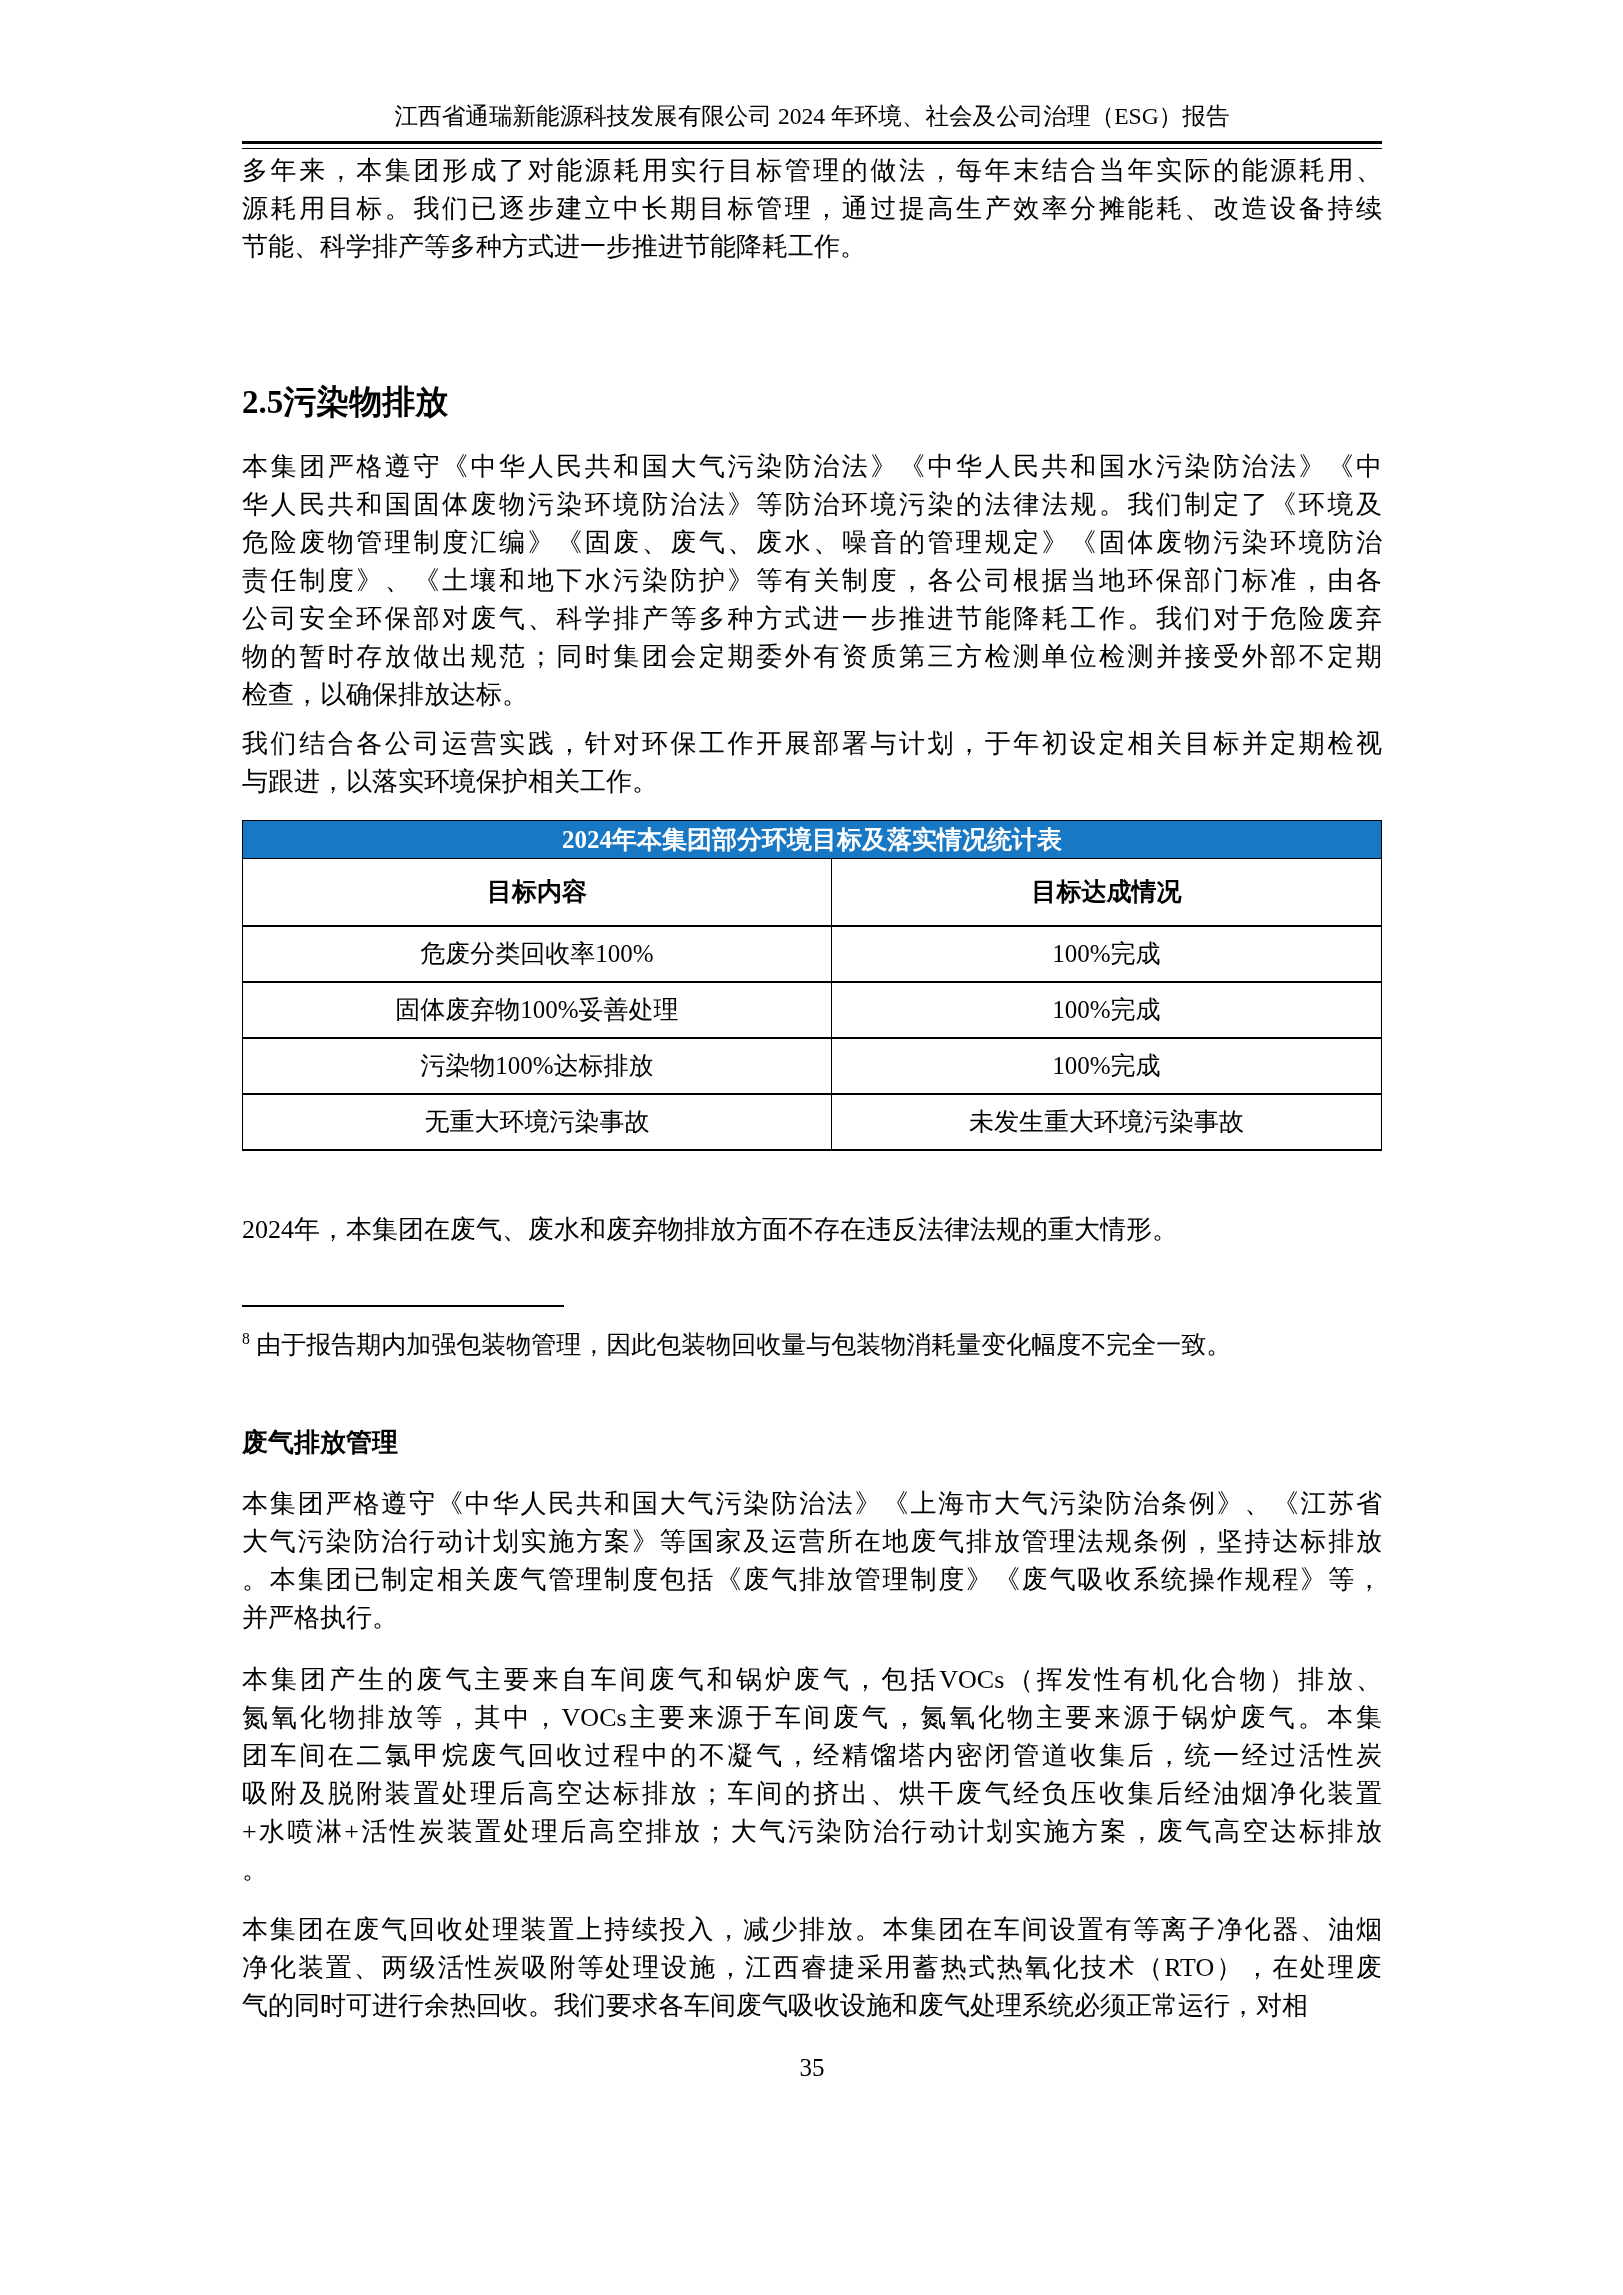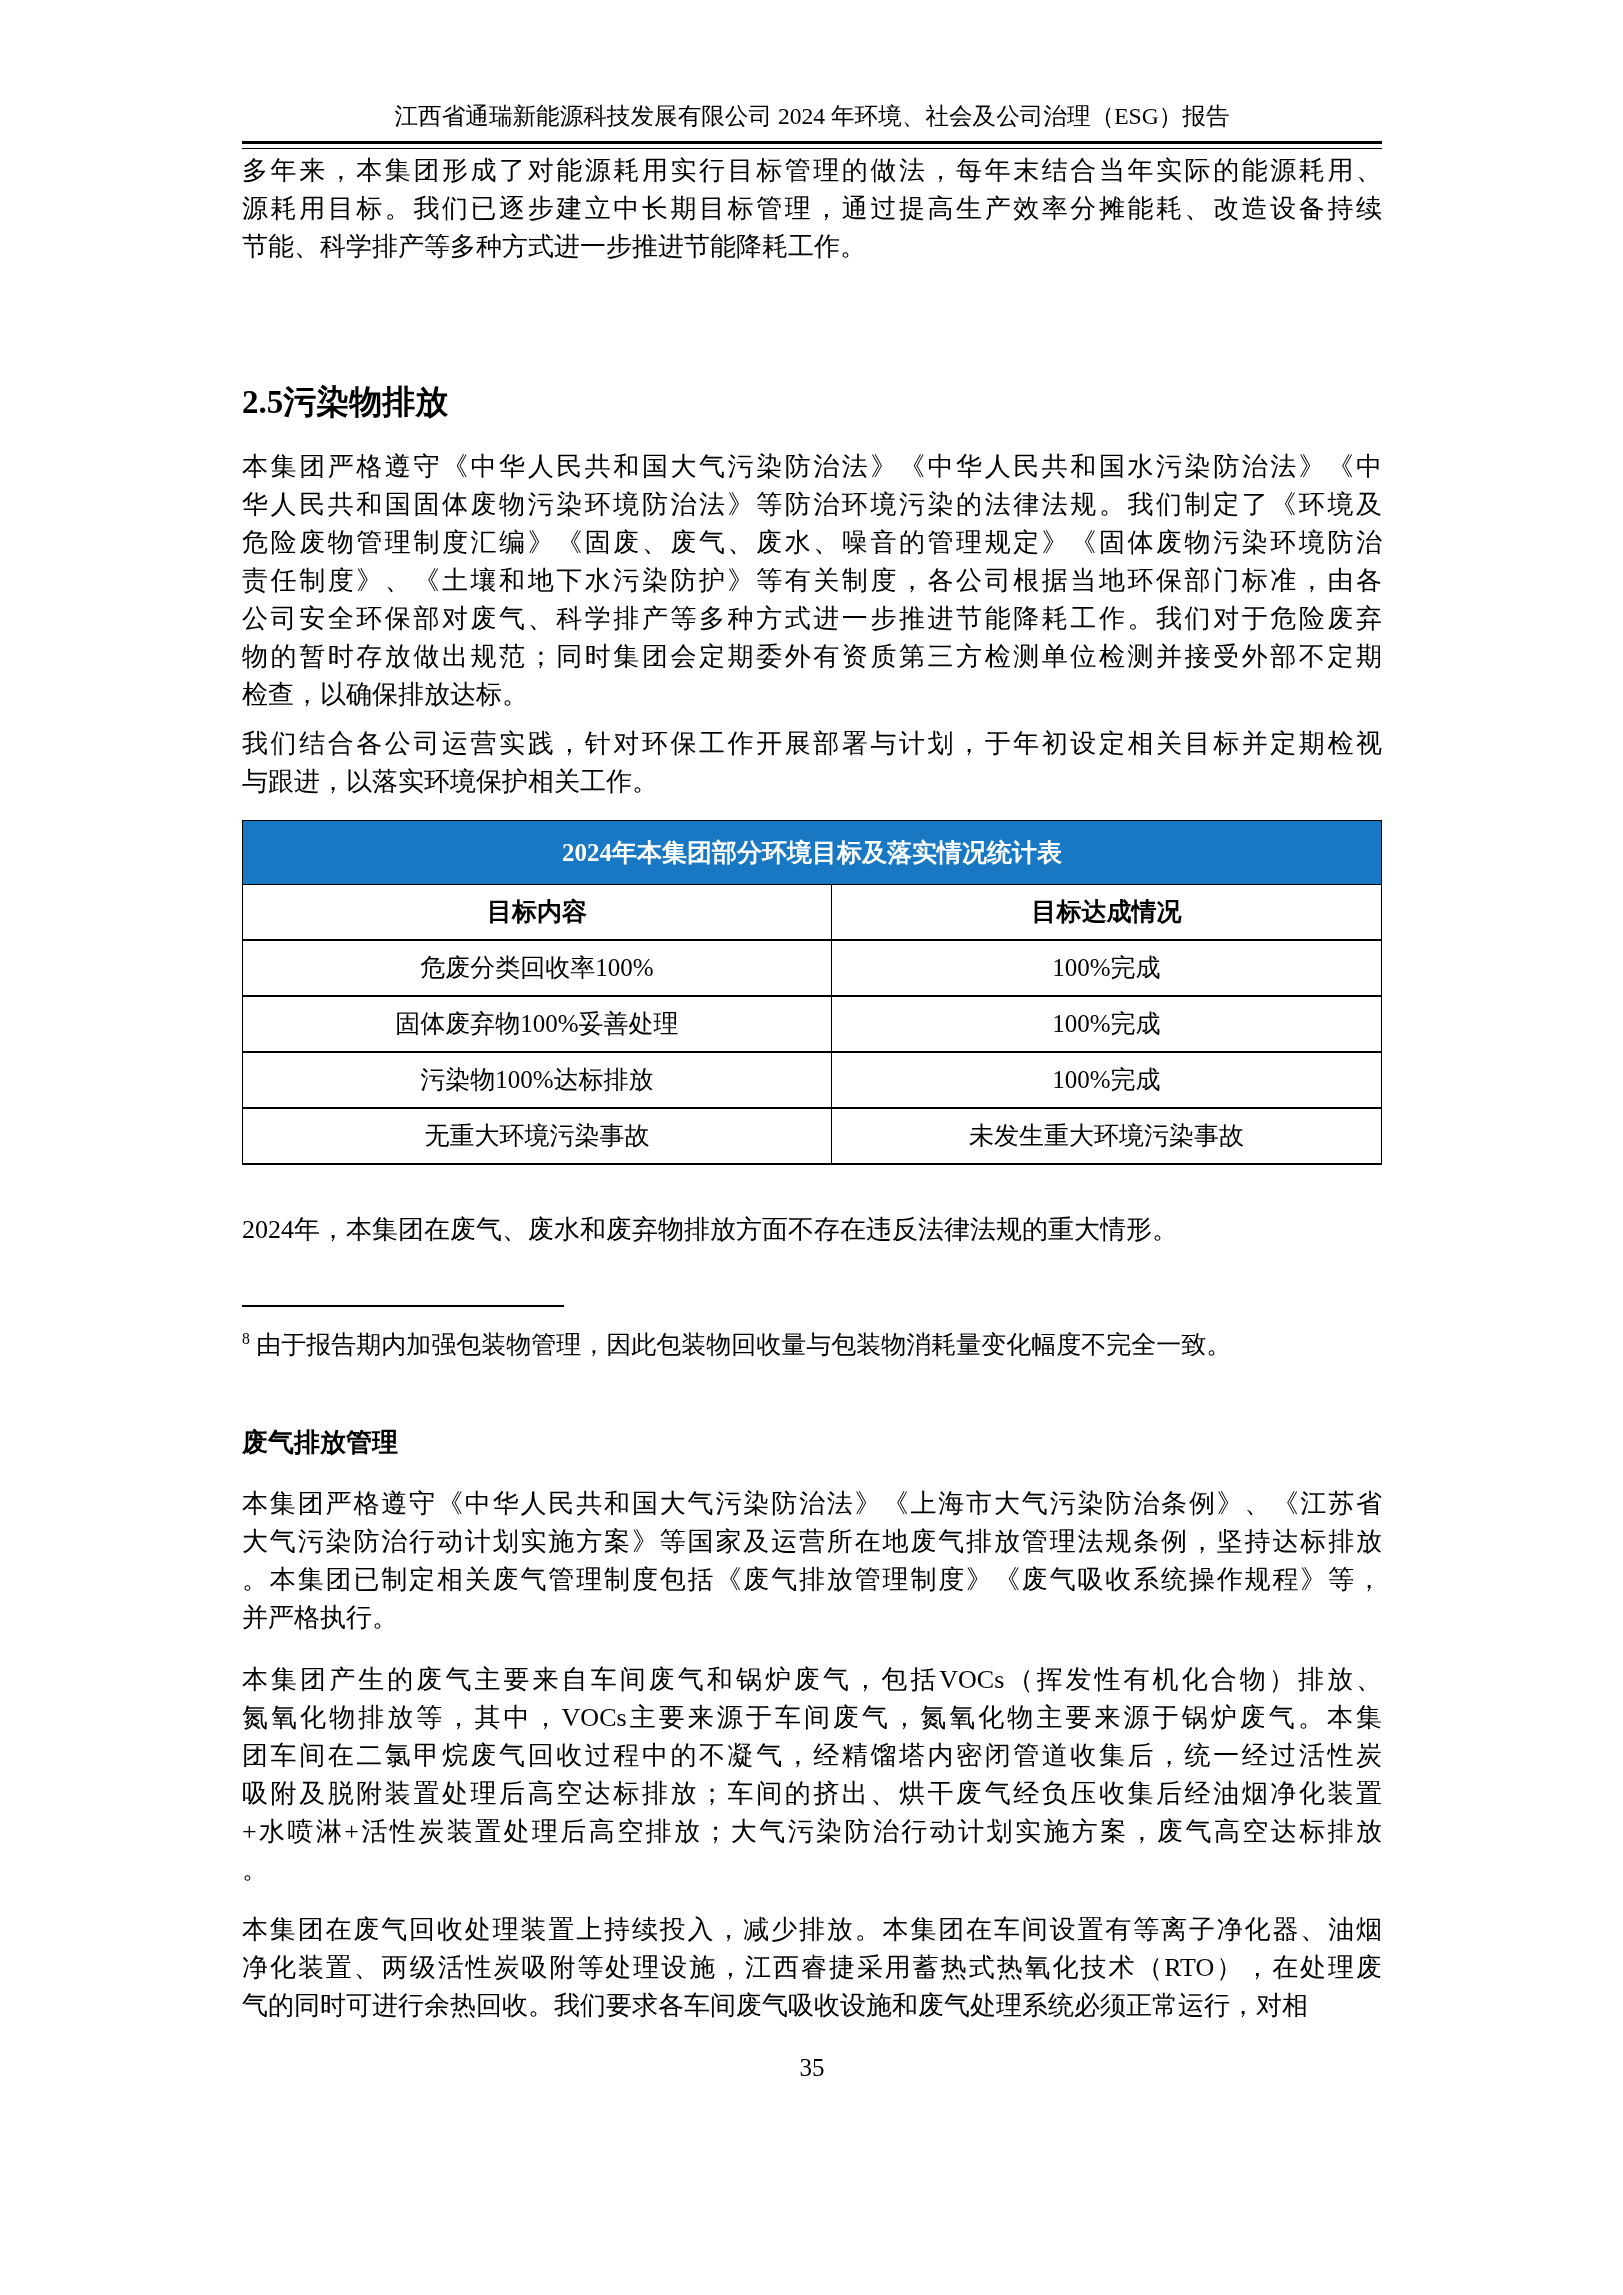--- a/index.html
+++ b/index.html
@@ -36,25 +36,25 @@
 
   .env-table {
     position:absolute; left:0; top:820px; width:100%;
     border-collapse:collapse; table-layout:fixed;
     font-size:25px;
   }
   .env-table th, .env-table td {
     border:1.3px solid #000; text-align:center; vertical-align:middle; padding:0;
   }
   .env-table tr { height:56px; }
-  .env-table .title-row { height:64px;border-radius:23px; }
+  .env-table .title-row { height:38px;border-radius:23px; }
   .env-table .title-row th {
     background:var(--accent,#1878C4); color:#fff; font-weight:bold;
   }
-  .env-table .cols-row { height:55px;padding-left:20px; }
+  .env-table .cols-row { height:67px;padding-left:20px; }
   .env-table .cols-row th { font-weight:bold; border-bottom:2px solid #000; }
   .env-table td { border-bottom:2px solid #000; }
   .env-table col.c1 { width:51.7%; }
   .env-table col.c2 { width:48.3%; }
 
   .fn-rule { position:absolute; left:0; top:1305px; width:322px; height:2px; background:#000; }
   .footnote {
     position:absolute; left:0; top:1328px; width:100%;
     font-size:25px; line-height:34px; text-align:left;
   }

